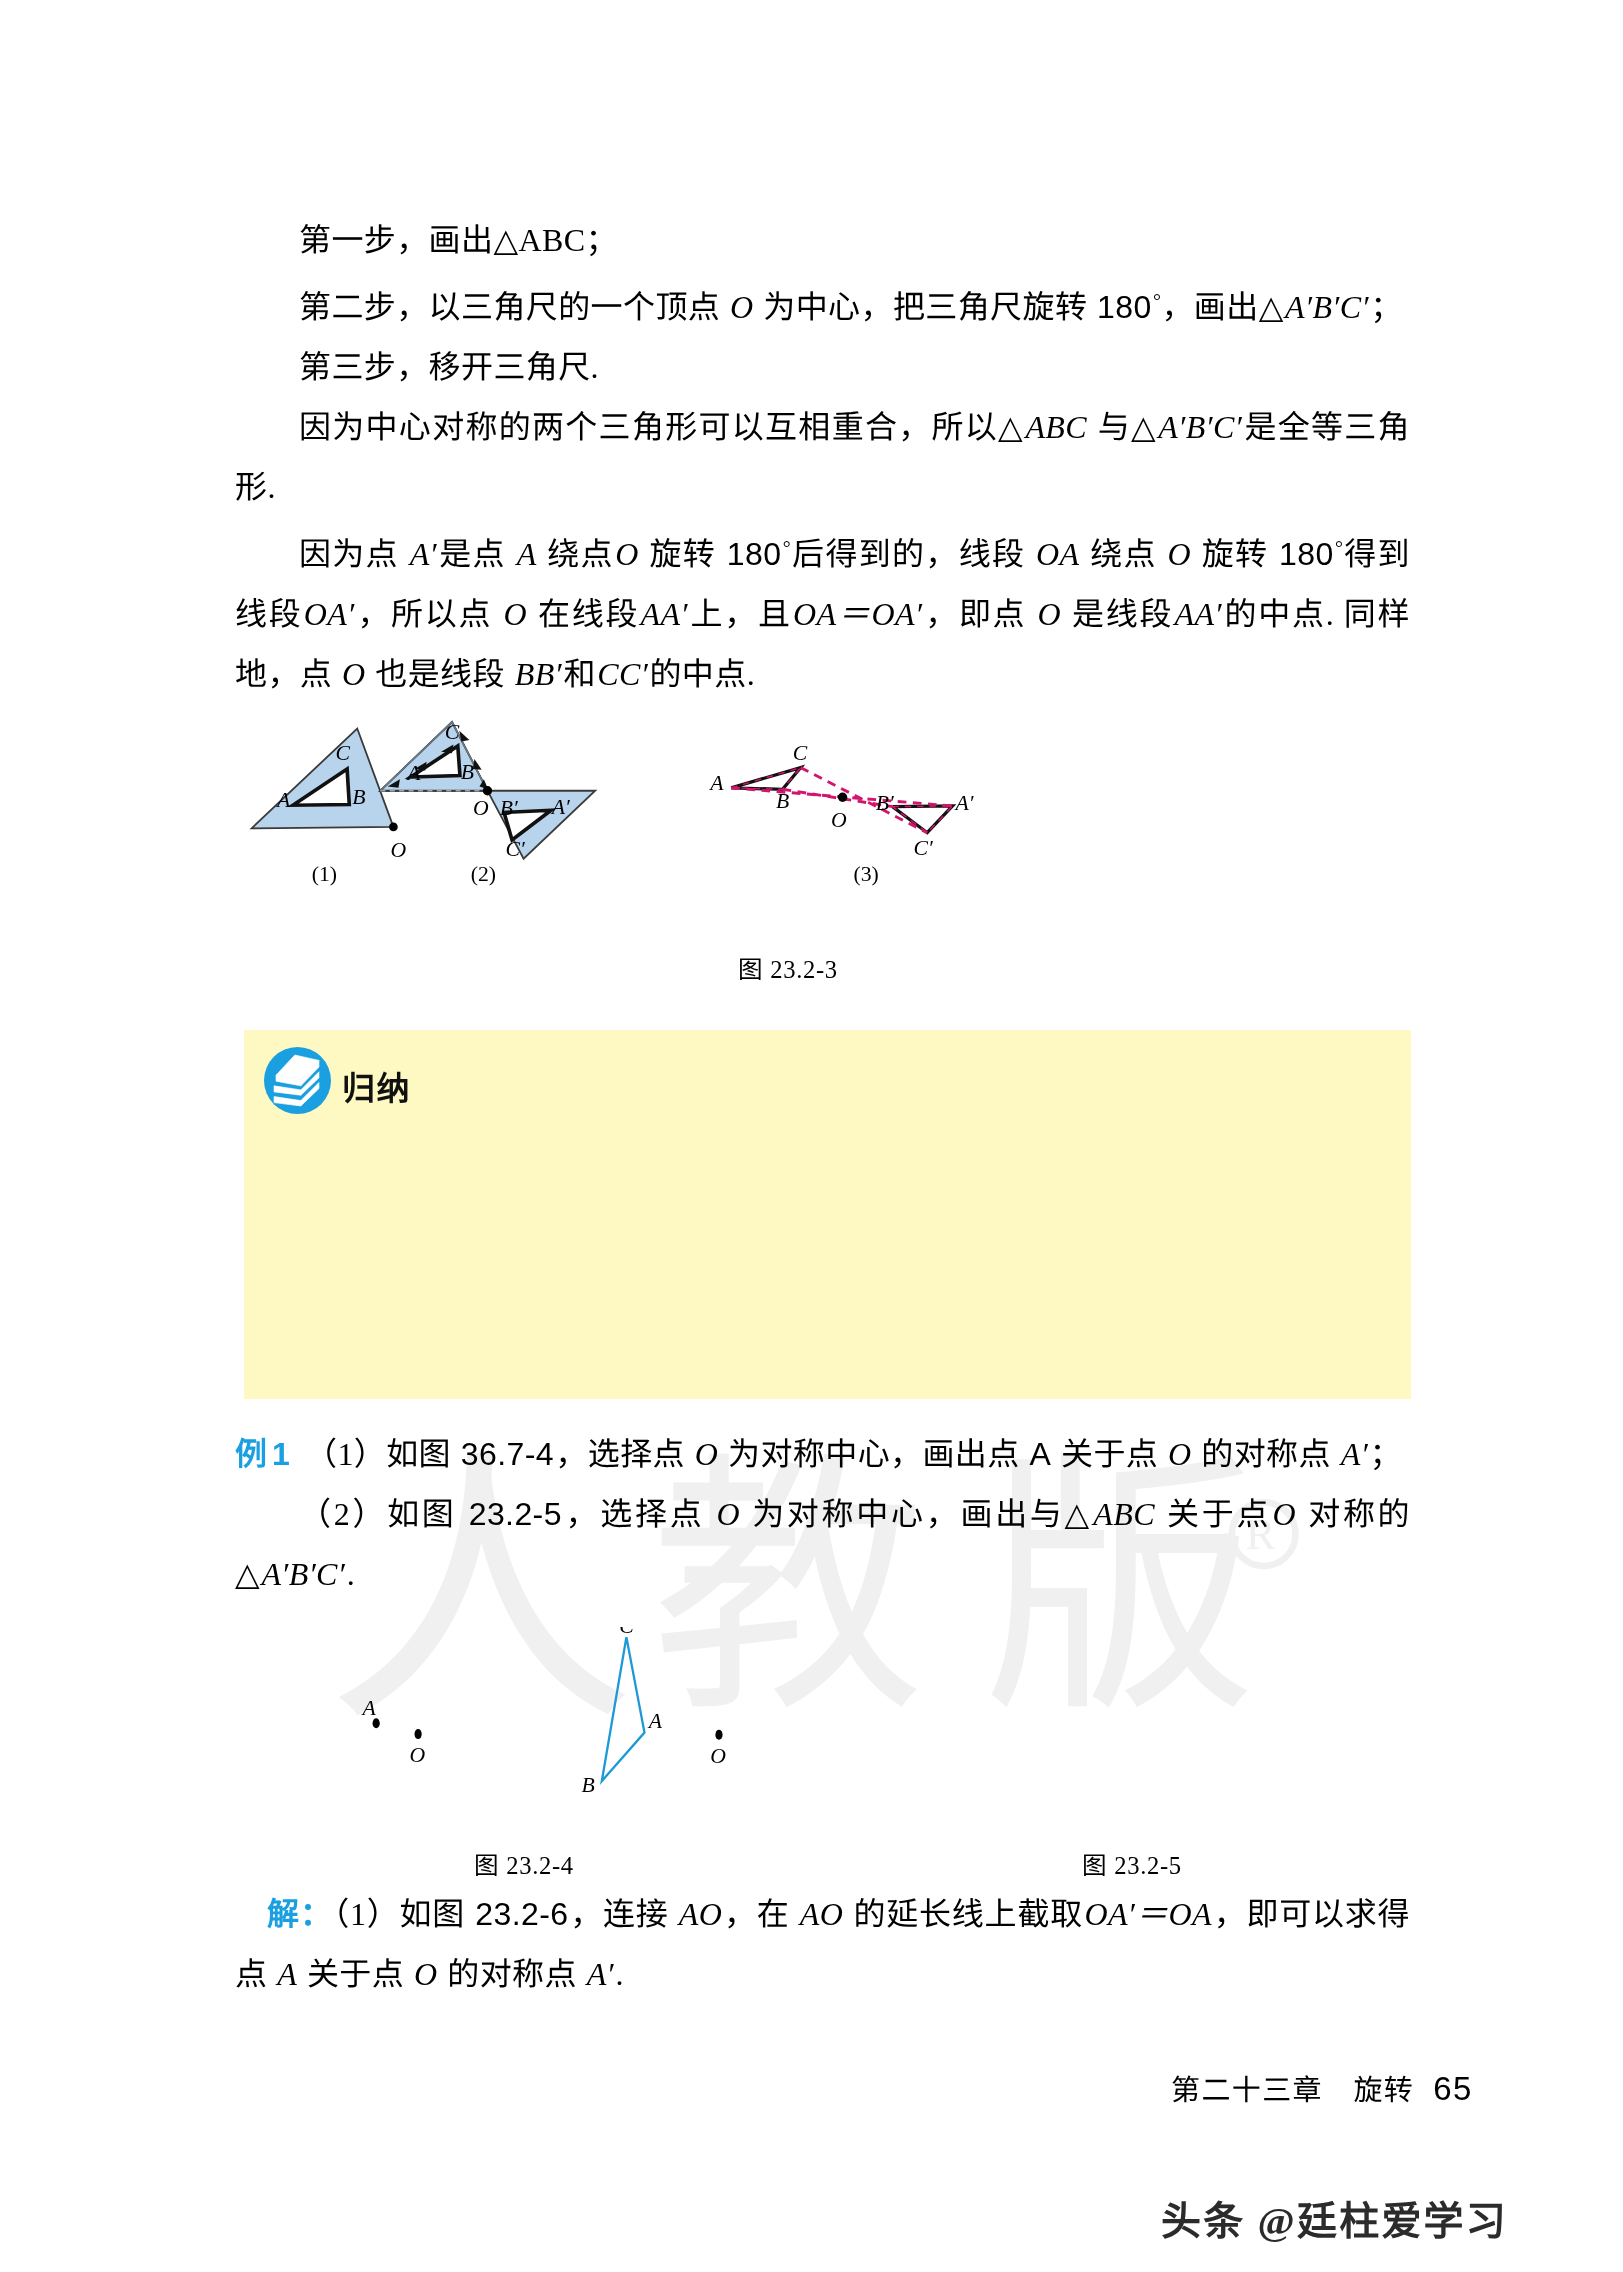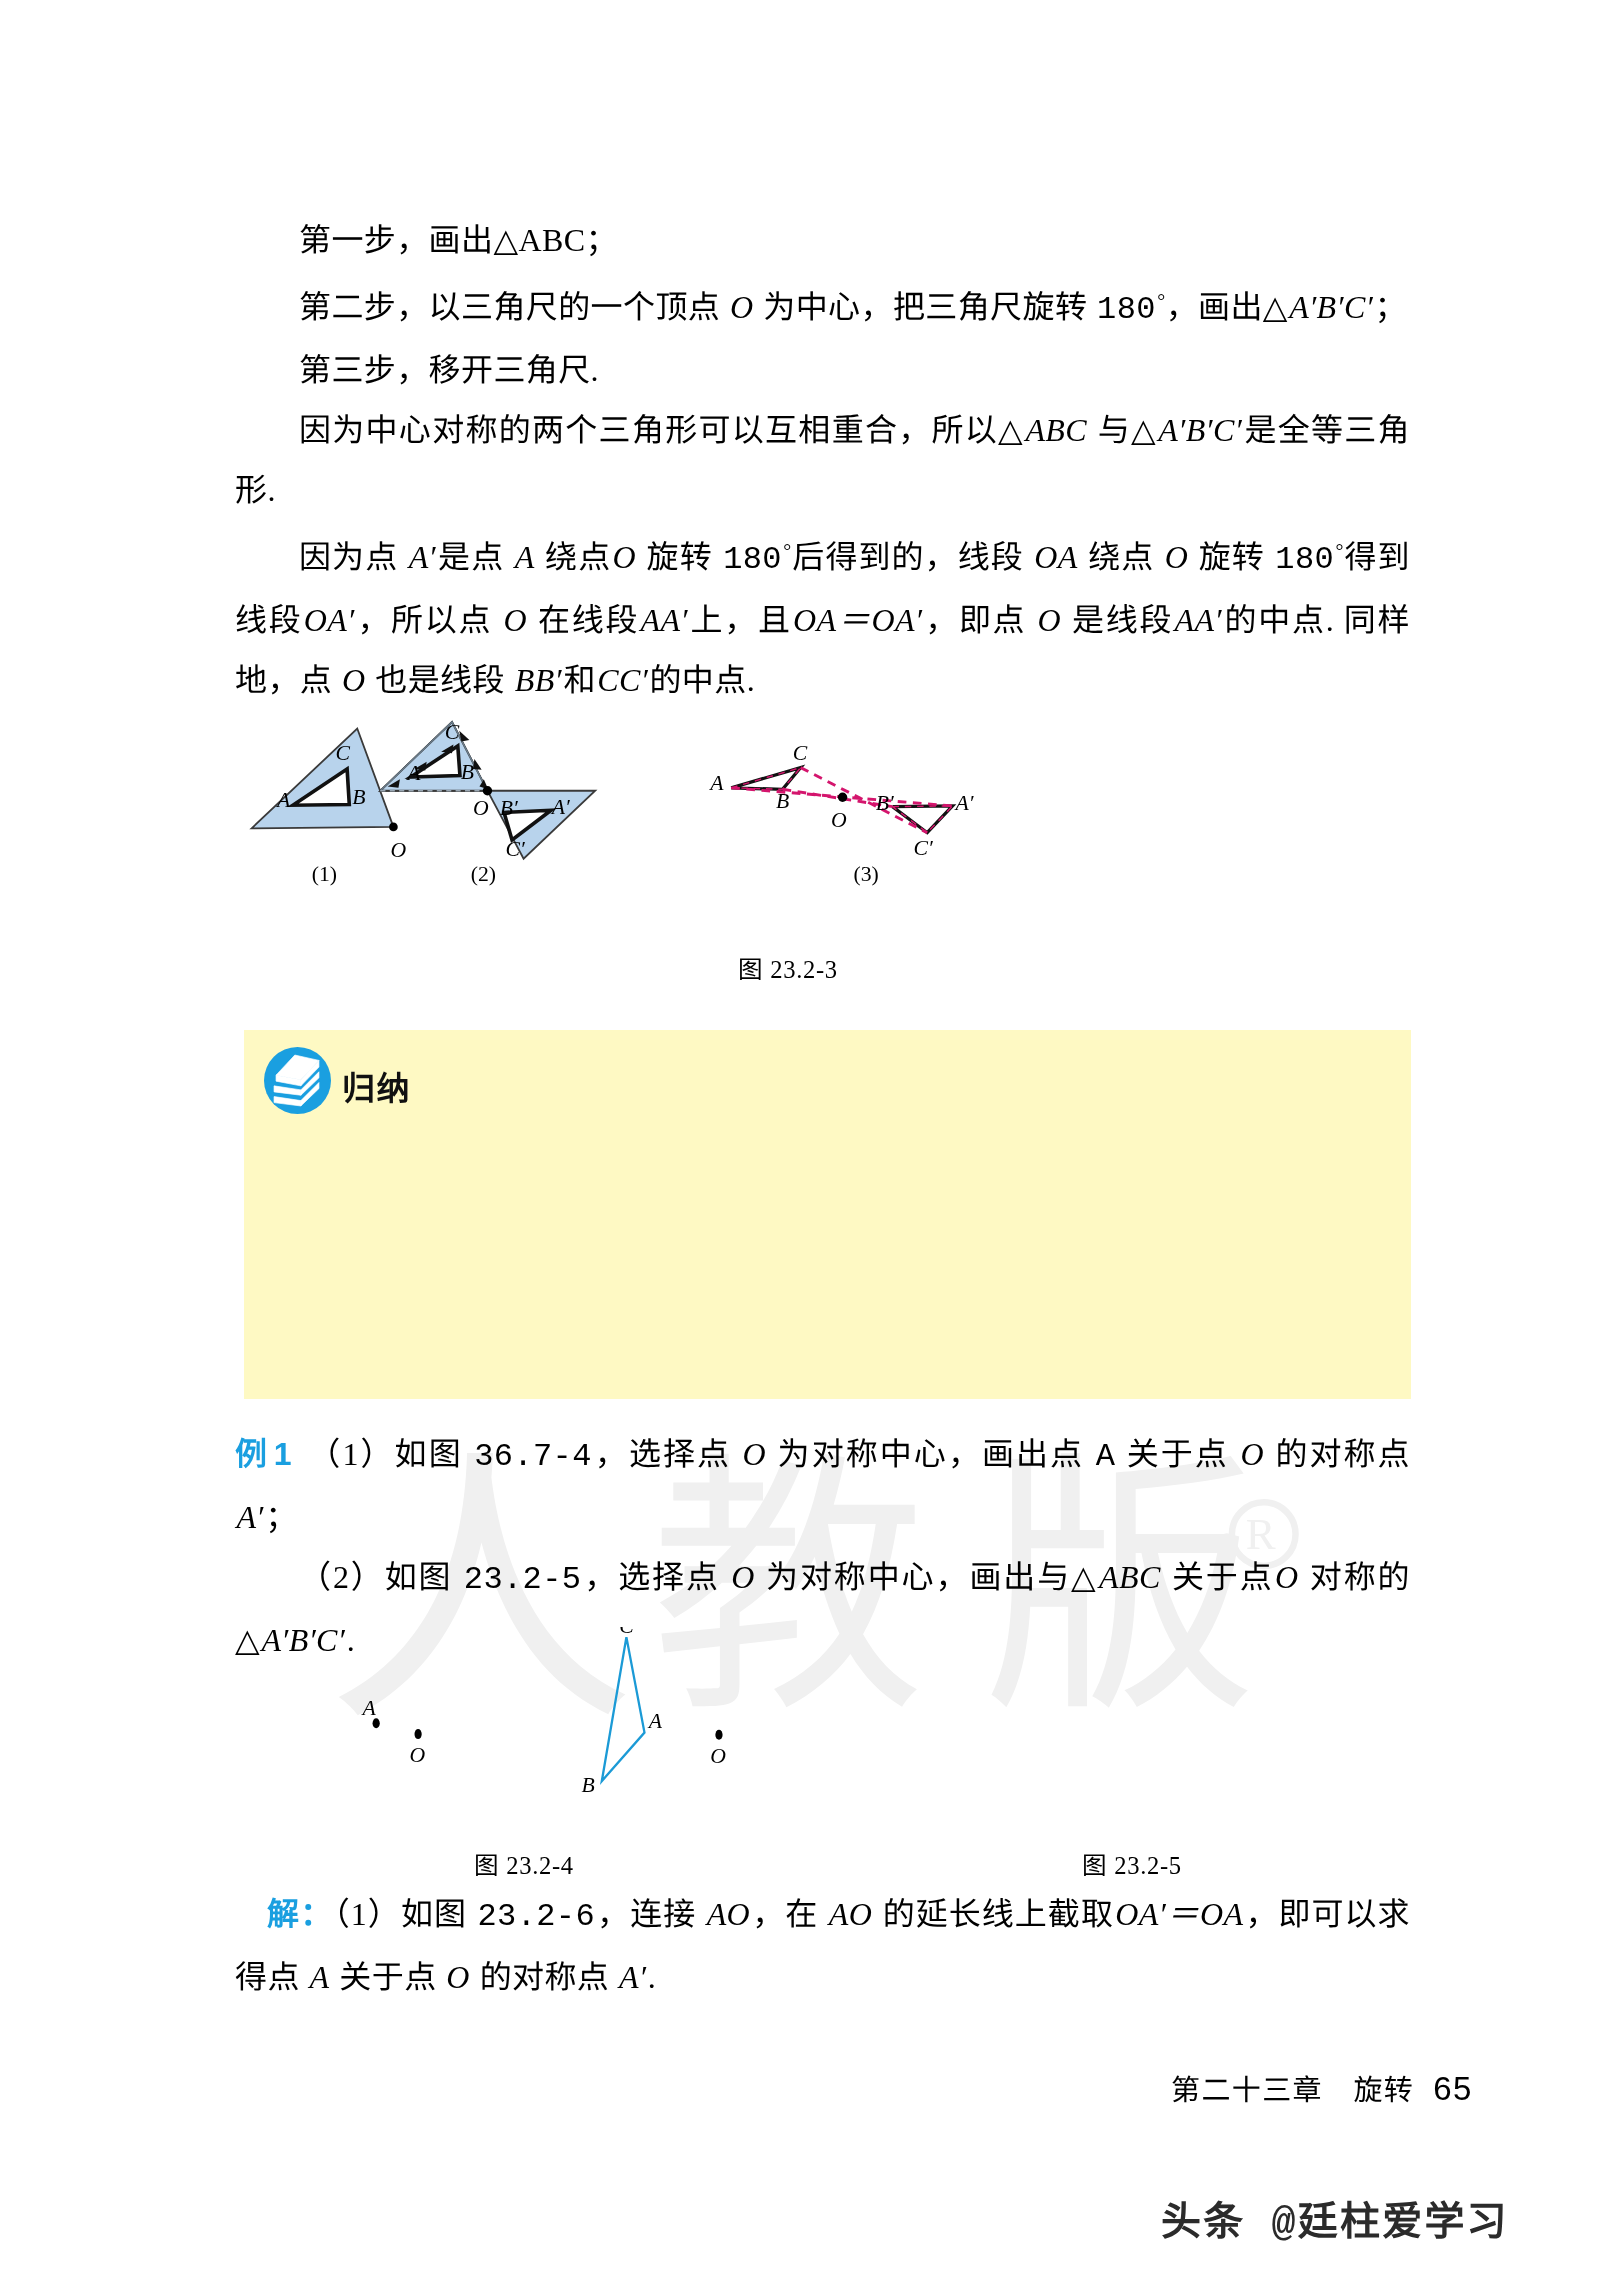--- a/index.html
+++ b/index.html
@@ -30,21 +30,21 @@
     pointer-events: none;
     z-index: 1;
     opacity: 1;
   }
   .wm-center svg { width: 100%; height: 100%; display: block; }
 
   .wm-bottom {
     position: absolute;
     left: 1161px;
     top: 2189px;
-    font-family: Liberation Mono, monospace;
+    font-family: Liberation Serif, serif;
     font-size: 40px;
     font-weight: 700;
     letter-spacing: 2.2px;
     color: #2b2b2b;
     z-index: 6;
     white-space: nowrap;
   }
 
   
   .body-text {
@@ -62,21 +62,21 @@
     text-indent: 64px;
     letter-spacing: 0.4px;
   }
   p.para.noindent { text-indent: 0; }
   .mi {           
     font-family: "Liberation Serif", "DejaVu Serif", serif;
     font-style: italic;
     padding: 0 1.4px;
   }
   .mn {           
-    font-family: Liberation Mono, monospace;
+    font-family: Liberation Sans, sans-serif;
     font-style: normal;
     padding: 0 1.4px;
   }
   .deg { font-size: 0.62em; vertical-align: 0.55em; }
 
   
   .fig233 {
     position: absolute;
     left: 235px;
     top: 698px;

